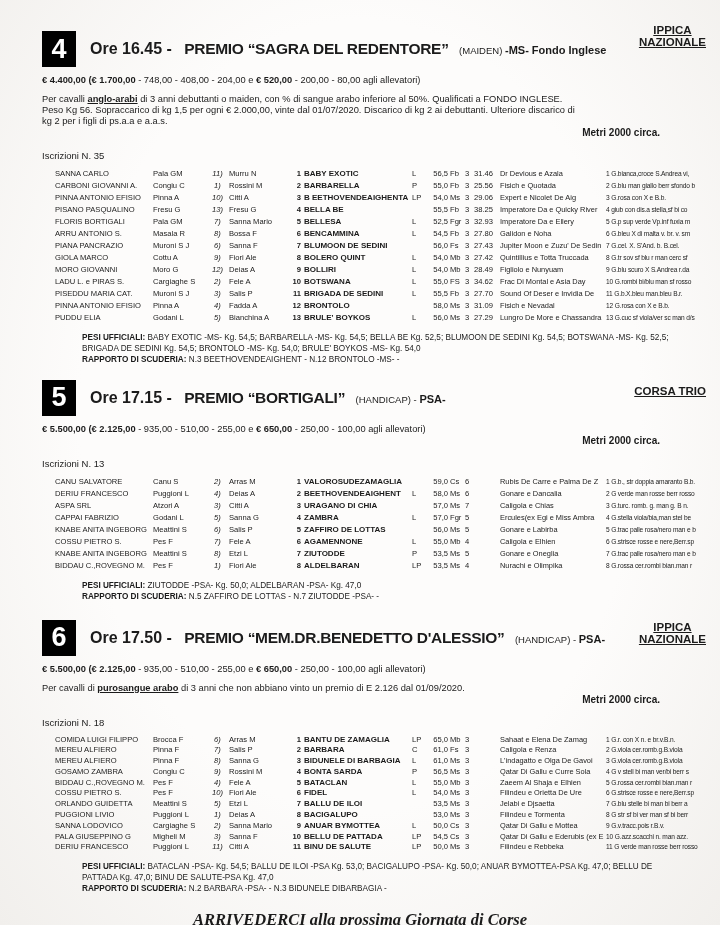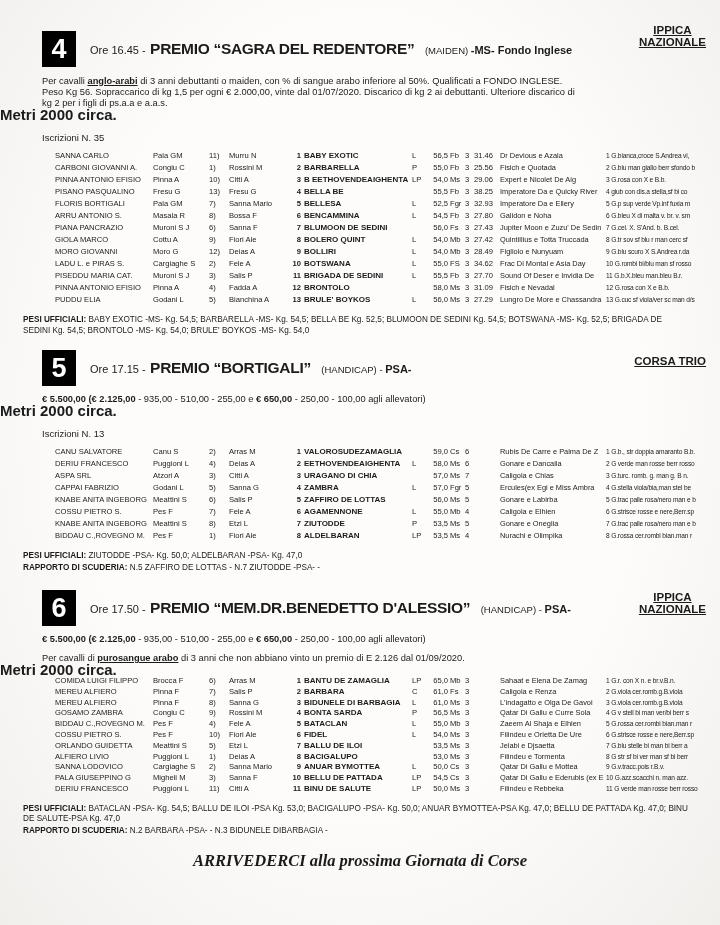--- a/index.html
+++ b/index.html
@@ -11,49 +11,49 @@
     overflow:hidden; padding-top:30px;
   }
   .race { position:relative; }
   .race-header { display:flex; align-items:center; margin-left:42px; height:38px; }
   .badge {
     width:34px; height:36px; background:#000; color:#fff;
     display:flex; align-items:center; justify-content:center;
     font-weight:bold; font-size:27px; flex:0 0 auto;
   }
   .title-line { margin-left:14px; white-space:nowrap; }
-  .t-time  { font-weight:normal; font-size:11px; }
+  .t-time  { font-weight:bold; font-size:16px; margin-right:8px; }
   .t-main  { font-weight:bold; font-size:15.5px; letter-spacing:-0.3px; margin-right:6px; }
   .t-paren { font-size:9.5px; }
   .t-tail  { font-weight:bold; font-size:11px; }
   .corner {
     position:absolute; right:14px; top:-6px; text-align:center;
     font-weight:bold; font-size:11.5px; line-height:12px;
   }
   .corner div { text-decoration:underline; }
   .corner.mid { top:6px; }
   .prize { margin:7px 42px 0 42px; font-size:9.3px; line-height:11px; white-space:nowrap; }
   .conds { margin:8px 38px 0 42px; font-size:9.3px; line-height:11px; }
-  .metri { font-weight:bold; font-size:15px; padding-right:60px; line-height:12px; }
+  .metri { font-weight:bold; font-size:10px; text-align:right; padding-right:60px; line-height:12px; }
   .iscrizioni { margin:11px 0 7px 42px; font-size:9.5px; }
   .entries { margin:0 4px 0 55px; }
   .entry-row {
     display:grid;
     grid-template-columns:98px 56px 20px 62px 13px 108px 15px 23px 15px 9px 26px 106px 1fr;
     font-size:7.6px; line-height:12px; white-space:nowrap;
   }
   .tight .entry-row { line-height:10.8px; }
   .cell { overflow:hidden; }
-  .c-draw { text-align:left; padding-right:3px; }
+  .c-draw { text-align:center; padding-right:3px;font-style:italic; }
   .c-num  { font-weight:bold; text-align:right; padding-right:3px; }
   .c-horse{ font-weight:bold; font-size:8px; }
   .c-weight{ text-align:right; padding-right:2px; }
   .c-sire { font-size:7.4px; }
   .c-jacket{ font-size:6.6px; letter-spacing:-0.15px; color:#222; }
-  .notes { margin:9px 30px 0 23px; font-size:8.2px; line-height:10.5px; }
+  .notes { margin:9px 30px 0 82px; font-size:8.2px; line-height:10.5px; }
   .notes b { font-weight:bold; }
   .rapporto { margin-top:1px; }
   .footer { margin-top:14px; text-align:center; font-family:"Liberation Serif", serif; }
   .f1 { font-style:italic; font-weight:bold; font-size:16.5px; line-height:21px; }
 </style>
 </head>
 <body>
 
 <div class="page">
 
@@ -64,20 +64,21 @@
       </div>
     <div class="race-header">
       <div class="badge">4</div>
       <div class="title-line">
         <span class="t-time">Ore 16.45 -</span>
         <span class="t-main">PREMIO “SAGRA DEL REDENTORE”</span>
         <span class="t-paren">(MAIDEN) </span>
         <span class="t-tail">-MS- Fondo Inglese</span>
       </div>
     </div>
+    <div class="prize"><span style="font-weight: bold;">€ 4.400,00 (€ 1.700,00</span><span> - 748,00 - 408,00 - 204,00 e </span><span style="font-weight: bold;">€ 520,00</span><span> - 200,00 - 80,00 agli allevatori)</span></div>
     <div class="conds">
         <div><span>Per cavalli </span><span style="font-weight: bold; text-decoration: underline;">anglo-arabi</span><span> di 3 anni debuttanti o maiden, con % di sangue arabo inferiore al 50%. Qualificati a FONDO INGLESE.</span></div>
         <div><span>Peso Kg 56. Sopraccarico di kg 1,5 per ogni € 2.000,00,  vinte dal 01/07/2020. Discarico di kg 2 ai debuttanti. Ulteriore discarico di</span></div>
         <div><span>kg 2 per i figli di ps.a.a e a.a.s.</span></div>
       </div>
     <div class="metri">Metri 2000 circa.</div>
     <div class="iscrizioni">Iscrizioni N. 35</div>
     <div class="entries">
         <div class="entry-row">
           <span class="cell c-owner">SANNA CARLO</span>
@@ -272,20 +273,24 @@
           <span class="cell c-age">3</span>
           <span class="cell c-time">27.29</span>
           <span class="cell c-sire">Lungro De More e Chassandra</span>
           <span class="cell c-jacket">13 G.cuc sf viola/ver sc man d/s</span>
         </div>
       </div>
     <div class="notes">
       <b>PESI UFFICIALI:</b>
       <span>BABY EXOTIC -MS- Kg. 54,5;  BARBARELLA -MS- Kg. 54,5;  BELLA BE Kg. 52,5;  BLUMOON DE SEDINI Kg. 54,5;  BOTSWANA -MS- Kg. 52,5;  BRIGADA DE SEDINI Kg. 54,5;  BRONTOLO -MS- Kg. 54,0;  BRULE' BOYKOS -MS- Kg. 54,0</span>
     </div>
+    <div class="notes rapporto">
+      <b>RAPPORTO DI SCUDERIA:</b>
+      <span>N.3 BEETHOVENDEAIGHENT - N.12 BRONTOLO -MS- -</span>
+    </div>
   </section>
 
   <section class="race" style="margin-top:13px;">
     <div class="corner mid">
         <div>CORSA TRIO</div>
       </div>
     <div class="race-header">
       <div class="badge">5</div>
       <div class="title-line">
         <span class="t-time">Ore 17.15 -</span>
@@ -312,21 +317,21 @@
           <span class="cell c-time"></span>
           <span class="cell c-sire">Rubis De Carre e Palma De Z</span>
           <span class="cell c-jacket">1 G.b., str doppia amaranto B.b.</span>
         </div>
         <div class="entry-row">
           <span class="cell c-owner">DERIU FRANCESCO</span>
           <span class="cell c-trainer">Puggioni L</span>
           <span class="cell c-draw">4)</span>
           <span class="cell c-jockey">Deias A</span>
           <span class="cell c-num">2</span>
-          <span class="cell c-horse">EETHOVENDEAIGHENTA</span>
+          <span class="cell c-horse">BEETHOVENDEAIGHENT</span>
           <span class="cell c-ind">L</span>
           <span class="cell c-weight">58,0</span>
           <span class="cell c-code">Ms</span>
           <span class="cell c-age">6</span>
           <span class="cell c-time"></span>
           <span class="cell c-sire">Gonare e Dancalia</span>
           <span class="cell c-jacket">2 G verde man rosse berr rosso</span>
         </div>
         <div class="entry-row">
           <span class="cell c-owner">ASPA SRL</span>
@@ -441,20 +446,21 @@
         <span class="t-main">PREMIO “MEM.DR.BENEDETTO D'ALESSIO”</span>
         <span class="t-paren">(HANDICAP) - </span>
         <span class="t-tail">PSA-</span>
       </div>
     </div>
     <div class="prize"><span style="font-weight: bold;">€ 5.500,00 (€ 2.125,00</span><span> - 935,00 - 510,00 - 255,00 e </span><span style="font-weight: bold;">€ 650,00</span><span> - 250,00 - 100,00 agli allevatori)</span></div>
     <div class="conds">
         <div><span>Per cavalli di </span><span style="font-weight: bold; text-decoration: underline;">purosangue arabo</span><span> di 3 anni che non abbiano vinto un premio di E 2.126 dal 01/09/2020.</span></div>
       </div>
     <div class="metri">Metri 2000 circa.</div>
+    <div class="iscrizioni">Iscrizioni N. 18</div>
     <div class="entries">
         <div class="entry-row">
           <span class="cell c-owner">COMIDA LUIGI FILIPPO</span>
           <span class="cell c-trainer">Brocca F</span>
           <span class="cell c-draw">6)</span>
           <span class="cell c-jockey">Arras M</span>
           <span class="cell c-num">1</span>
           <span class="cell c-horse">BANTU DE ZAMAGLIA</span>
           <span class="cell c-ind">LP</span>
           <span class="cell c-weight">65,0</span>
@@ -548,21 +554,21 @@
           <span class="cell c-horse">BALLU DE ILOI</span>
           <span class="cell c-ind"></span>
           <span class="cell c-weight">53,5</span>
           <span class="cell c-code">Ms</span>
           <span class="cell c-age">3</span>
           <span class="cell c-time"></span>
           <span class="cell c-sire">Jelabi e Djsaetta</span>
           <span class="cell c-jacket">7 G.blu stelle bi man bi berr a</span>
         </div>
         <div class="entry-row">
-          <span class="cell c-owner">ALFIERO LIVIO</span>
+          <span class="cell c-owner">PUGGIONI LIVIO</span>
           <span class="cell c-trainer">Puggioni L</span>
           <span class="cell c-draw">1)</span>
           <span class="cell c-jockey">Deias A</span>
           <span class="cell c-num">8</span>
           <span class="cell c-horse">BACIGALUPO</span>
           <span class="cell c-ind"></span>
           <span class="cell c-weight">53,0</span>
           <span class="cell c-code">Ms</span>
           <span class="cell c-age">3</span>
           <span class="cell c-time"></span>

